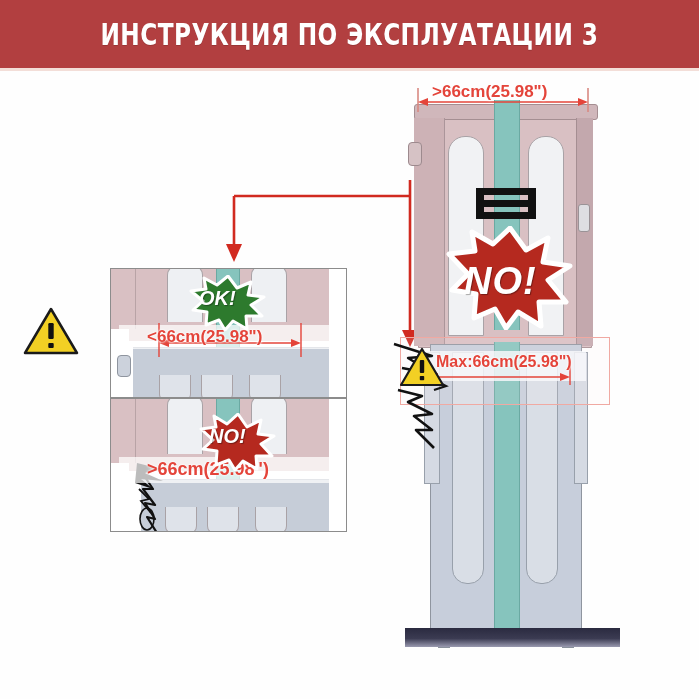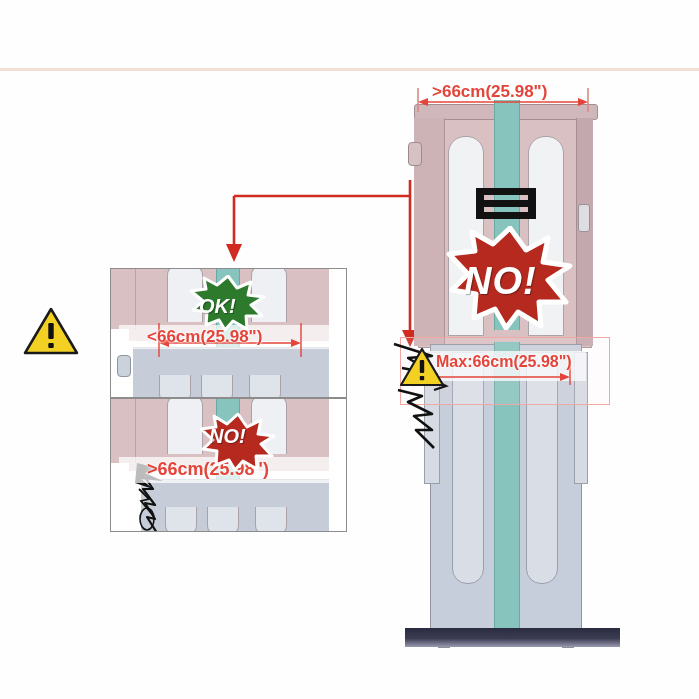--- a/index.html
+++ b/index.html
@@ -124,20 +124,23 @@
     left: 405px; top: 628px;
     width: 215px; height: 19px;
     background: linear-gradient(#2b2b40, #3b3b52 55%, #9a9ab0);
   }
 </style>
 </head>
 <body>
 
 <div id="page">
 
+  <div id="banner">
+    <div id="banner-title">ИНСТРУКЦИЯ ПО ЭКСПЛУАТАЦИИ 3</div>
+  </div>
   <div id="banner-underline"></div>
 
   <div class="art" id="left-warning">
     <svg width="58" height="52" viewBox="0 0 58 52">
       <polygon points="29,4 55,48 3,48" fill="#f2d024" stroke="#1a1a1a" stroke-width="2.5" stroke-linejoin="round"></polygon>
       <rect x="26.3" y="18" width="5.4" height="16" rx="1.2" fill="#111"></rect>
       <rect x="26.3" y="38" width="5.4" height="5" rx="1" fill="#111"></rect>
     </svg>
   </div>
 
@@ -181,21 +184,21 @@
       <line x1="190" y1="54" x2="190" y2="88" stroke="#e4443a" stroke-width="1.4"></line>
       <line x1="52" y1="74" x2="186" y2="74" stroke="#e4443a" stroke-width="1.6"></line>
       <polygon points="48,74 58,70 58,78" fill="#e4443a"></polygon>
       <polygon points="190,74 180,70 180,78" fill="#e4443a"></polygon>
     </svg>
     <div class="dim-text" style="left:36px;top:58px;font-size:17px;">&lt;66cm(25.98")</div>
 
     <svg width="78" height="56" viewBox="0 0 78 56" style="position:absolute;left:78px;top:6px;">
       <polygon points="39,1 48,13 62,7 59,20 75,22 62,30 73,41 57,41 58,54 44,46 36,55 30,45 17,50 18,37 4,35 14,26 2,16 17,14 15,3 28,10" fill="#2d7a2d" stroke="#ffffff" stroke-width="3" stroke-linejoin="round"></polygon>
     </svg>
-    <div class="badge-label" style="left:88px;top:26px;font-size:20px;">OK!</div>
+    <div class="badge-label" style="left:88px;top:18px;font-size:20px;">OK!</div>
   </div>
 
   <div class="panel" id="panel-no">
     <div class="seat-pink" style="left:18px;top:-2px;width:200px;height:74px;"></div>
     <div class="seat-pink" style="left:0px;top:-2px;width:24px;height:66px;border-right:1px solid #b9a3a6;"></div>
     <div class="slot" style="left:56px;top:-4px;width:34px;height:58px;"></div>
     <div class="slot" style="left:140px;top:-4px;width:34px;height:58px;"></div>
     <div class="strap-teal" style="left:105px;top:-2px;width:22px;height:134px;"></div>
     <div class="seat-grayblue" style="left:30px;top:80px;width:188px;height:52px;border-top:1px solid #9ea6b3;"></div>
     <div class="slot-b" style="left:54px;top:108px;width:30px;height:26px;"></div>

